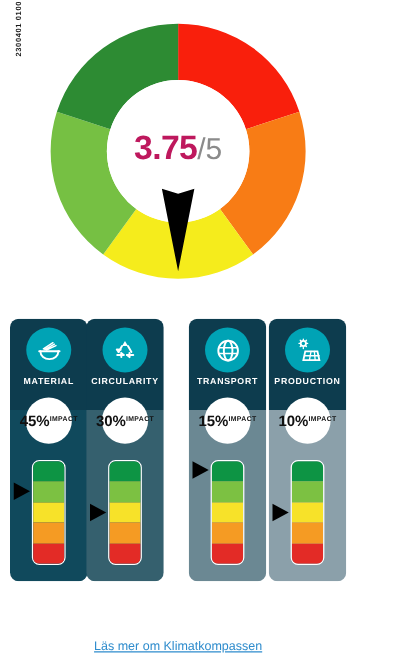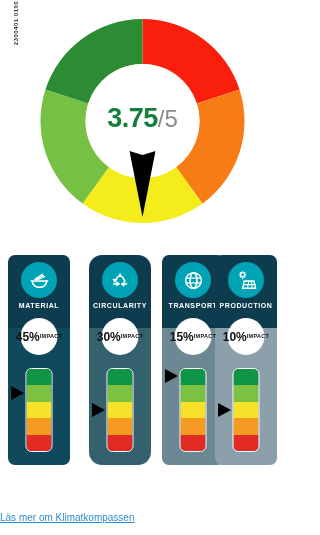--- a/index.html
+++ b/index.html
@@ -27,21 +27,21 @@
   }
 
   
   .gauge-wrap { position: absolute; left: 0; top: 4px; width: 285px; height: 240px; }
   .gauge-svg { display: block; margin: 0 auto; }
   .gauge-center-text {
     position: absolute; left: 0; top: 101px; width: 285px;
     text-align: center; line-height: 1;
     white-space: nowrap;
   }
-  .score-main { font-size: 27px; font-weight: bold; color: #15803d; letter-spacing: -0.5px; }
+  .score-main { font-size: 27px; font-weight: bold; color: #be185d; letter-spacing: -0.5px; }
   .score-denom { font-size: 24px; font-weight: normal; color: #8b8b8b; }
 
   
   .cards { position: absolute; left: 0; top: 255px; width: 285px; height: 220px; }
   .card {
     position: absolute; top: 0;
     width: 62px; height: 210px;
     border-radius: 7px;
     overflow: hidden;
   }
@@ -93,20 +93,21 @@
     position: absolute; z-index: 4;
     width: 0; height: 0;
     border-top: 7px solid transparent;
     border-bottom: 7px solid transparent;
     border-left: 13px solid #000000;
   }
 
   
   .footer-link {
     position: absolute; left: 0; bottom: 12px; width: 285px;
+    text-align: center;
     font-size: 10px;
     color: #2e8ccd;
     text-decoration: underline;
     cursor: pointer;
   }
 </style>
 </head>
 <body>
 
 <div id="root">
@@ -150,21 +151,21 @@
         </div>
         <div class="bar">
           <div class="bar-seg" style="background: rgb(13, 148, 68);"></div>
           <div class="bar-seg" style="background: rgb(124, 193, 66);"></div>
           <div class="bar-seg" style="background: rgb(247, 226, 41);"></div>
           <div class="bar-seg" style="background: rgb(245, 155, 35);"></div>
           <div class="bar-seg" style="background: rgb(227, 43, 38);"></div>
         </div>
         <div class="bar-arrow" style="top: 131.2px; left: 3px;"></div>
       </div>
-      <div class="card" style="left: 89px; border-radius: 13px;">
+      <div class="card" style="left: 69px;">
         <div class="card-top"></div>
         <div class="card-bottom" style="background: rgb(53, 96, 110);"></div>
         <div class="card-icon">
           <svg viewBox="0 0 24 24" width="22" height="22" fill="none" stroke="#ffffff" stroke-width="1.7" stroke-linecap="round" stroke-linejoin="round">
             <path d="M12 4.2l2.6 4.4h-5.2z" fill="#ffffff" stroke="none"></path>
             <path d="M9.4 8.6l-3 5.1"></path>
             <path d="M6.4 13.7l-1.6-2.2 3.4 .2" fill="none"></path>
             <path d="M5.2 16.3h5.6"></path>
             <path d="M10.8 16.3l-2.1-1.8 .1 3.6" fill="none"></path>
             <path d="M14.6 8.6l3 5.1"></path>
@@ -179,21 +180,21 @@
         </div>
         <div class="bar">
           <div class="bar-seg" style="background: rgb(13, 148, 68);"></div>
           <div class="bar-seg" style="background: rgb(124, 193, 66);"></div>
           <div class="bar-seg" style="background: rgb(247, 226, 41);"></div>
           <div class="bar-seg" style="background: rgb(245, 155, 35);"></div>
           <div class="bar-seg" style="background: rgb(227, 43, 38);"></div>
         </div>
         <div class="bar-arrow" style="top: 148px; left: 3px;"></div>
       </div>
-      <div class="card" style="left: 162px; padding-left: 40px;">
+      <div class="card" style="left: 151px; padding-left: 40px;">
         <div class="card-top"></div>
         <div class="card-bottom" style="background: rgb(107, 136, 147);"></div>
         <div class="card-icon">
           <svg viewBox="0 0 24 24" width="23" height="23" fill="none" stroke="#ffffff" stroke-width="1.6">
             <circle cx="12" cy="12" r="8.2"></circle>
             <ellipse cx="12" cy="12" rx="3.6" ry="8.2"></ellipse>
             <path d="M4.2 9.6h15.6M4.2 14.4h15.6" stroke-width="1.3"></path>
           </svg>
         </div>
         <div class="card-label">TRANSPORT</div>

